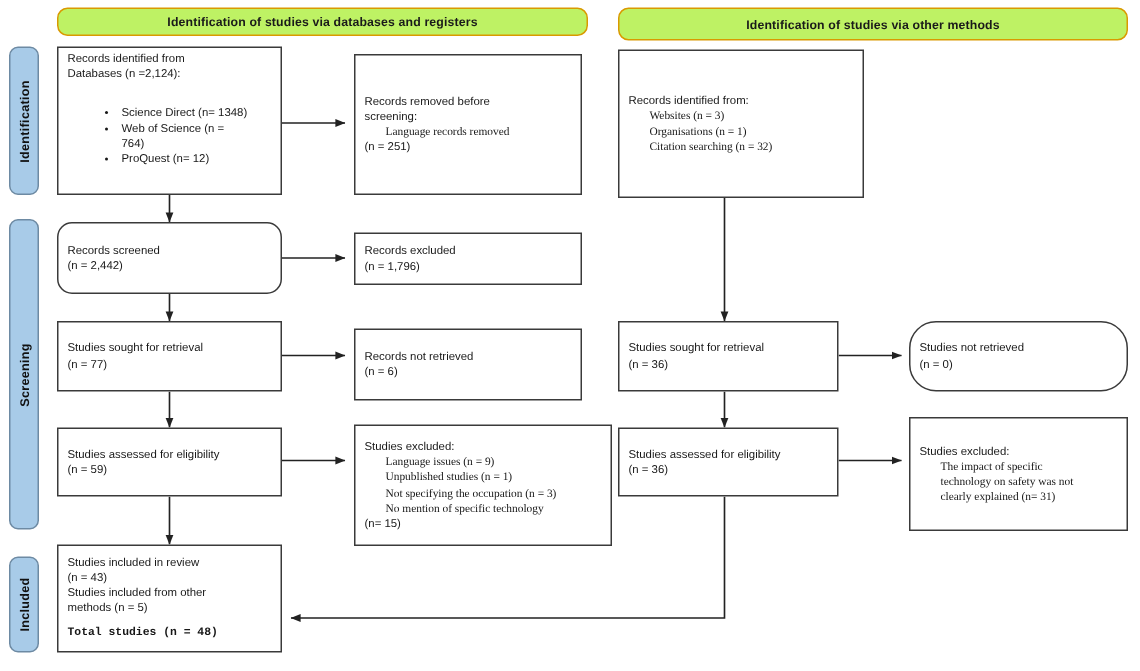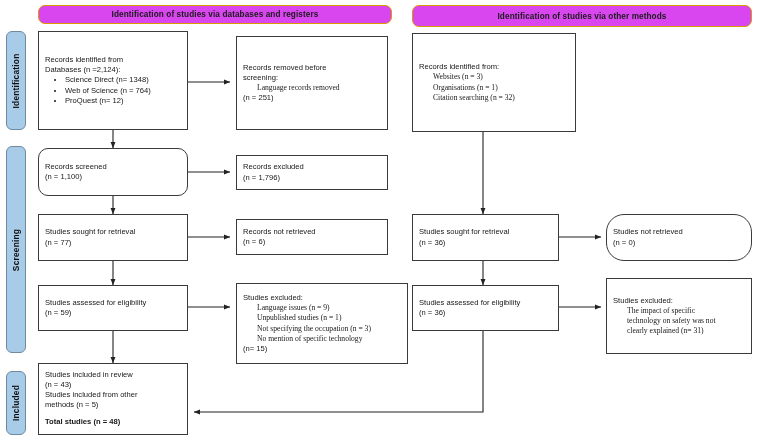--- a/index.html
+++ b/index.html
@@ -12,21 +12,21 @@
   }
   #diagram {
     position: relative;
     width: 760px;
     height: 447px;
     background: #ffffff;
     overflow: hidden;
   }
   .hdr {
     position: absolute;
-    background: #d946ef;
+    background: #bef264;
     border: 1px solid #D99A00;
     border-radius: 7px;
     color: #1a1a1a;
     font-size: 8.2px;
     font-weight: bold;
     letter-spacing: 0.1px;
     display: flex;
     align-items: center;
     justify-content: center;
     text-align: center;
@@ -57,23 +57,23 @@
     border: 1px solid #3a3a3a;
     box-sizing: border-box;
     padding: 5px 6px;
     font-size: 7.6px;
     line-height: 1.33;
     color: #171717;
     overflow: hidden;
   }
   .box .ln { white-space: pre; }
   .box .ind1 { padding-left: 14px; white-space: pre; font-family: Liberation Serif, serif; }
-  .box .bold { font-weight: bold; }
+  .box .bold { font-weight: bold; font-family: Liberation Mono, monospace; }
   .box ul {
-    margin: 0;
+    margin: 16px;
     padding: 0 0 0 20px;
     list-style: disc;
   }
   .box li { margin: 0; padding: 0; }
   .box .spacer { height: 7px; }
   .vcenter {
     display: flex;
     flex-direction: column;
     justify-content: center;
     height: 100%;
@@ -162,39 +162,39 @@
       <div class="ln">Records removed before</div>
       <div class="ln">screening:</div>
       <div class="ind1">Language records removed</div>
       <div class="ln">(n = 251)</div>
     </div>
   </div>
 
   <div class="box" style="left:38px; top:148px; width:150px; height:48px;border-radius:10px;">
     <div class="vcenter">
       <div class="ln">Records screened</div>
-      <div class="ln">(n = 1,100)</div>
+      <div class="ln">(n = 2,442)</div>
     </div>
   </div>
 
   <div class="box" style="left:236px; top:155px; width:152px; height:35px;">
     <div class="vcenter">
       <div class="ln">Records excluded</div>
       <div class="ln">(n = 1,796)</div>
     </div>
   </div>
 
   <div class="box" style="left:38px; top:214px; width:150px; height:47px;">
     <div class="vcenter">
       <div class="ln">Studies sought for retrieval</div>
       <div class="ln">(n = 77)</div>
     </div>
   </div>
 
-  <div class="box" style="left:236px; top:219px; width:152px; height:36px;">
+  <div class="box" style="left:236px; top:219px; width:152px; height:48px;">
     <div class="vcenter">
       <div class="ln">Records not retrieved</div>
       <div class="ln">(n = 6)</div>
     </div>
   </div>
 
   <div class="box" style="left:38px; top:285px; width:150px; height:46px;">
     <div class="vcenter">
       <div class="ln">Studies assessed for eligibility</div>
       <div class="ln">(n = 59)</div>

